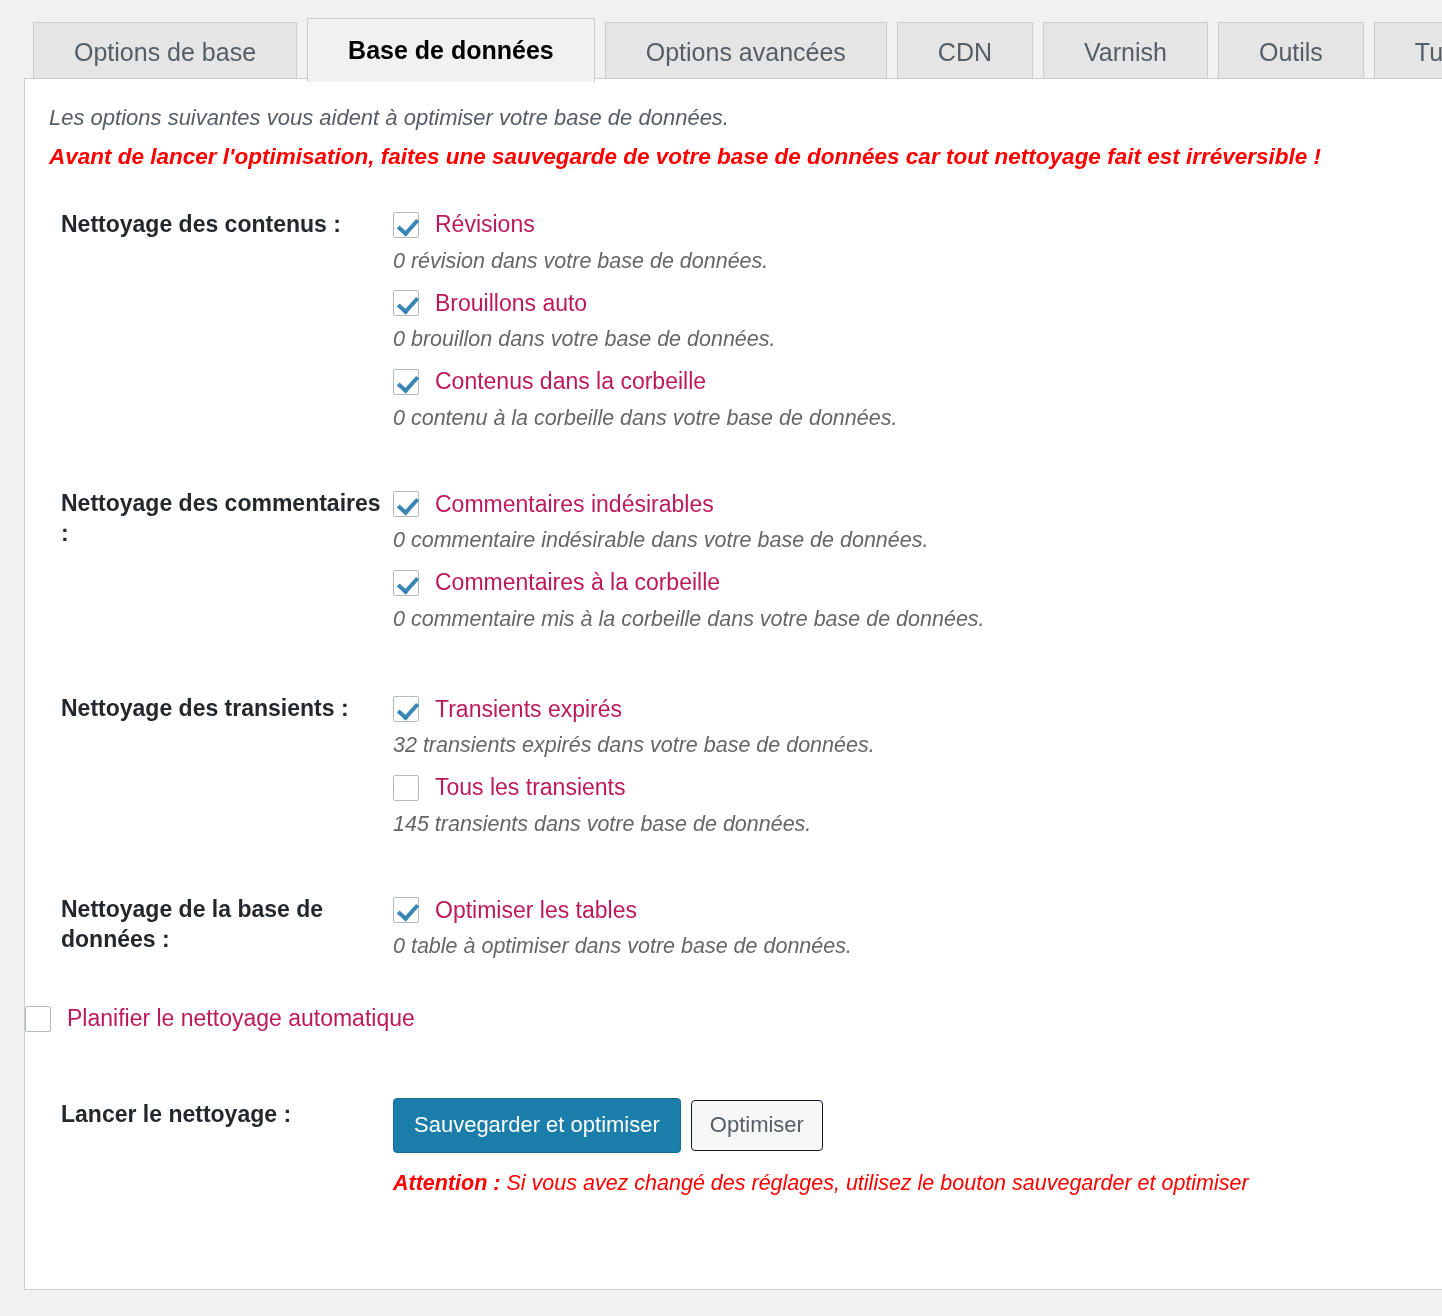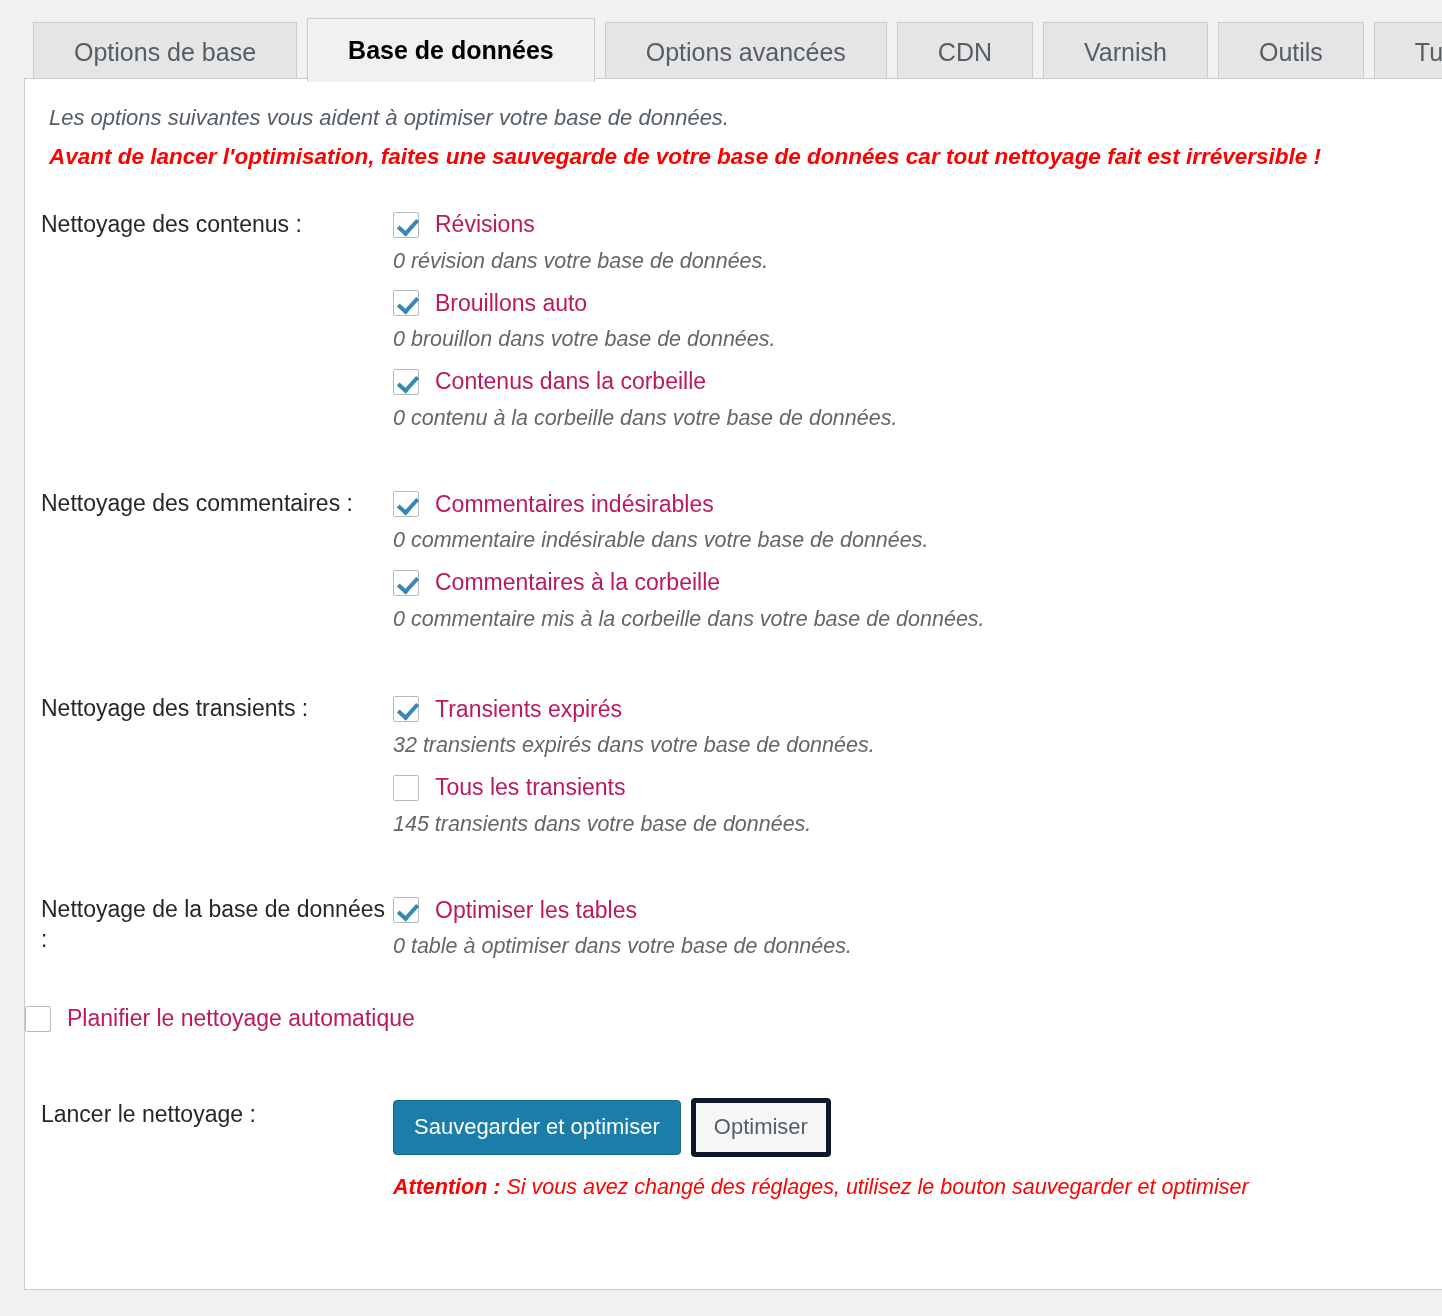--- a/index.html
+++ b/index.html
@@ -72,23 +72,23 @@
 
   
   .rows { margin-top: 34px; }
   .row {
     display: flex;
     align-items: flex-start;
   }
   .row-label {
     width: 368px;
     flex: 0 0 368px;
-    padding-left: 16px;
+    padding-left: 36px;
     font-size: 23px;
-    font-weight: normal;
+    font-weight: bold;
     color: #23282d;
     line-height: 1.28;
     padding-top: 2px;
   }
   .row-fields { flex: 1 1 auto; }
 
   .cb-line {
     display: flex;
     align-items: center;
     height: 34px;
@@ -142,21 +142,21 @@
     white-space: nowrap;
   }
   .btn-primary {
     background: #1b7eaa;
     border: 1px solid #176b91;
     color: #fff;
     padding: 15px 20px 16px 20px;
   }
   .btn-secondary {
     background: #f7f7f7;
-    border: 5px solid #0f172a;
+    border: 1px solid #0f172a;
     color: #555d66;
     padding: 13px 18px 14px 18px;
     margin-left: 10px;
   }
   .attention {
     margin: 20px 0 0 0;
     font-size: 21.5px;
     font-style: italic;
     color: #ff0000;
     line-height: 1;

